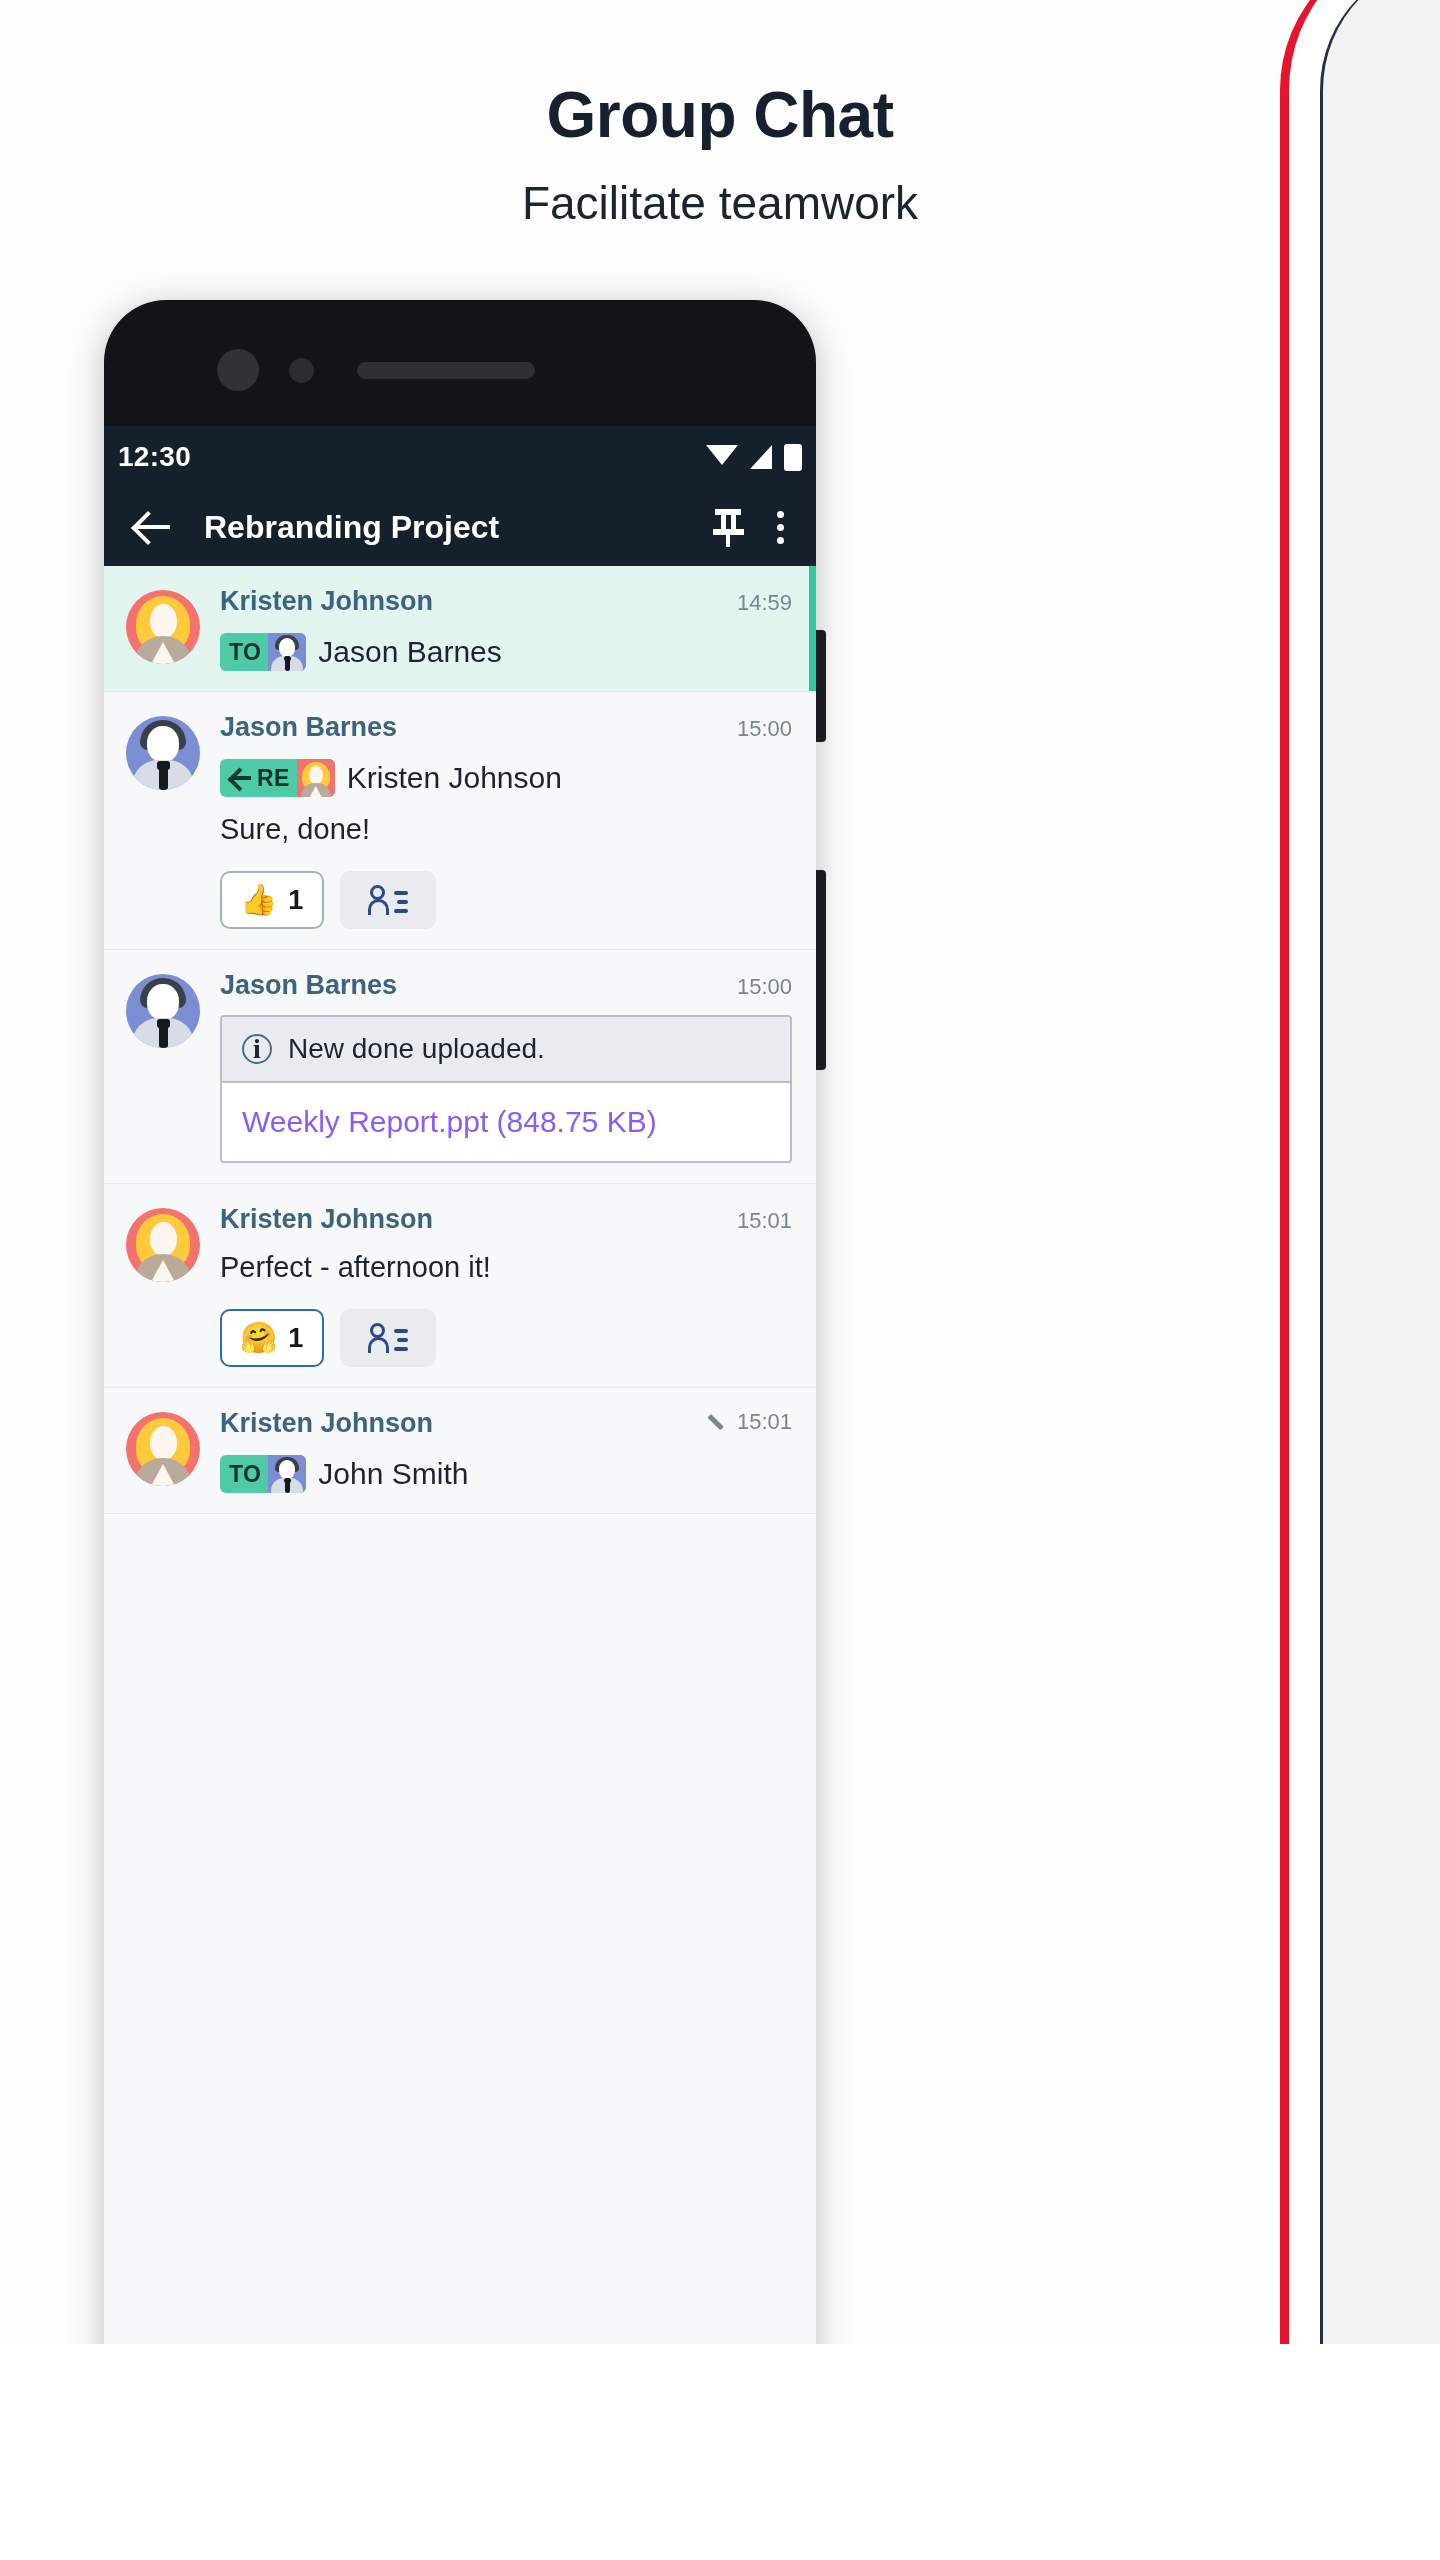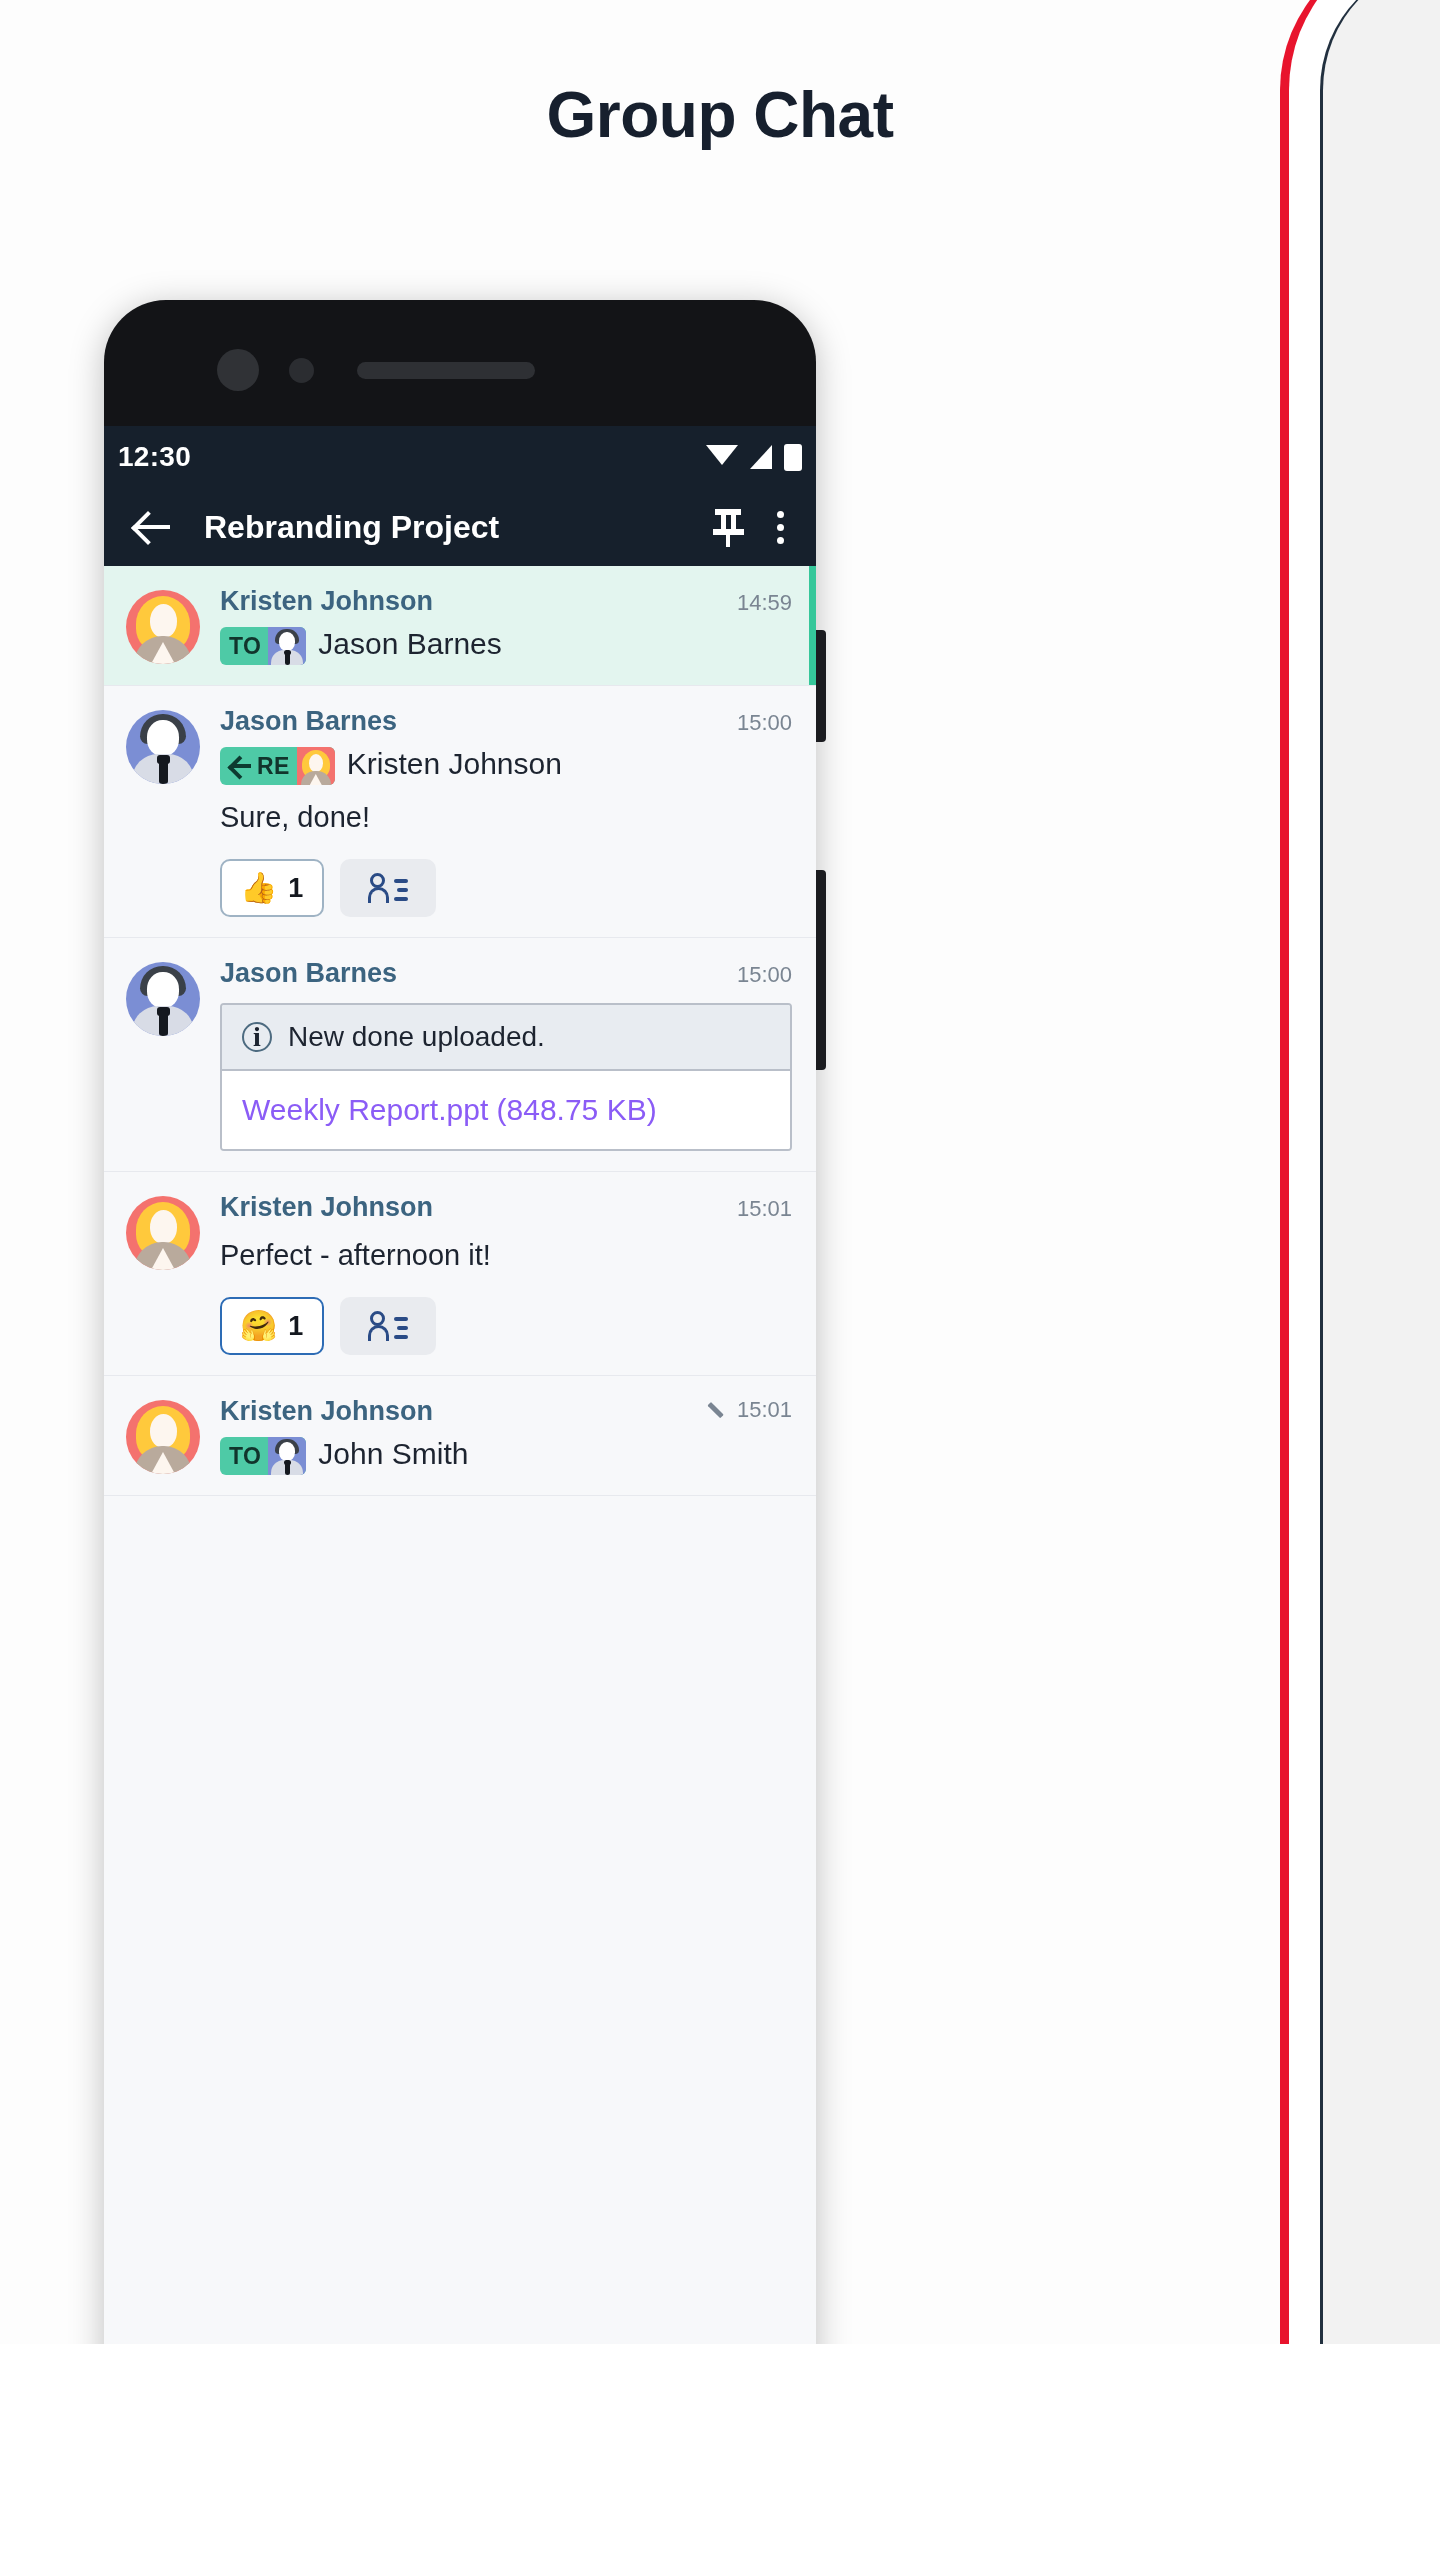--- a/index.html
+++ b/index.html
@@ -123,21 +123,21 @@
   .msg-body { flex:1; padding-left: 20px; min-width:0; }
   .msg-head { display:flex; align-items:baseline; }
   .msg-author { font-size:27px; font-weight:bold; color:#3c6480; flex:1; }
   .msg-time { font-size:22px; color:#7a8592; display:flex; align-items:center; gap:8px; }
   .ic-pencil { width:20px; height:20px; position:relative; display:inline-block; }
   .ic-pencil::before {
     content:""; position:absolute; left:2px; top:2px; width:18px; height:5px;
     background:#7a8592; transform: rotate(45deg); transform-origin: left top; border-radius:1px;
   }
 
-  .recip-row { display:flex; align-items:flex-start; margin-top:10px; gap: 12px; }
+  .recip-row { display:flex; align-items:center; margin-top:16px; gap: 12px; }
   .badge {
     display:flex; align-items:center; background:#4ecaa6; border-radius:6px;
     height: 38px; overflow:hidden; padding-left: 9px;
   }
   .badge-label { font-size:23px; font-weight:bold; color:#11352c; letter-spacing:.4px; padding-right:7px; }
   .badge-reply-arrow { width:26px;height:26px;position:relative;margin-right:2px; }
   .badge-reply-arrow::before {
     content:""; position:absolute; left:2px; top:11px; width:20px; height:4px; background:#0d3b30;
   }
   .badge-reply-arrow::after {
@@ -214,20 +214,21 @@
 </head>
 <body>
 
 <div class="page">
 
   <div class="edge-stripe"></div>
   <div class="edge-stripe-inner"></div>
 
   <div class="hero">
     <div class="hero-title">Group Chat</div>
+    <div class="hero-sub">Facilitate teamwork</div>
   </div>
 
   <div class="phone">
     <div class="phone-cam-big"></div>
     <div class="phone-cam-small"></div>
     <div class="phone-speaker"></div>
     <div class="btn-side b1"></div>
     <div class="btn-side b2"></div>
 
     <div class="screen">

